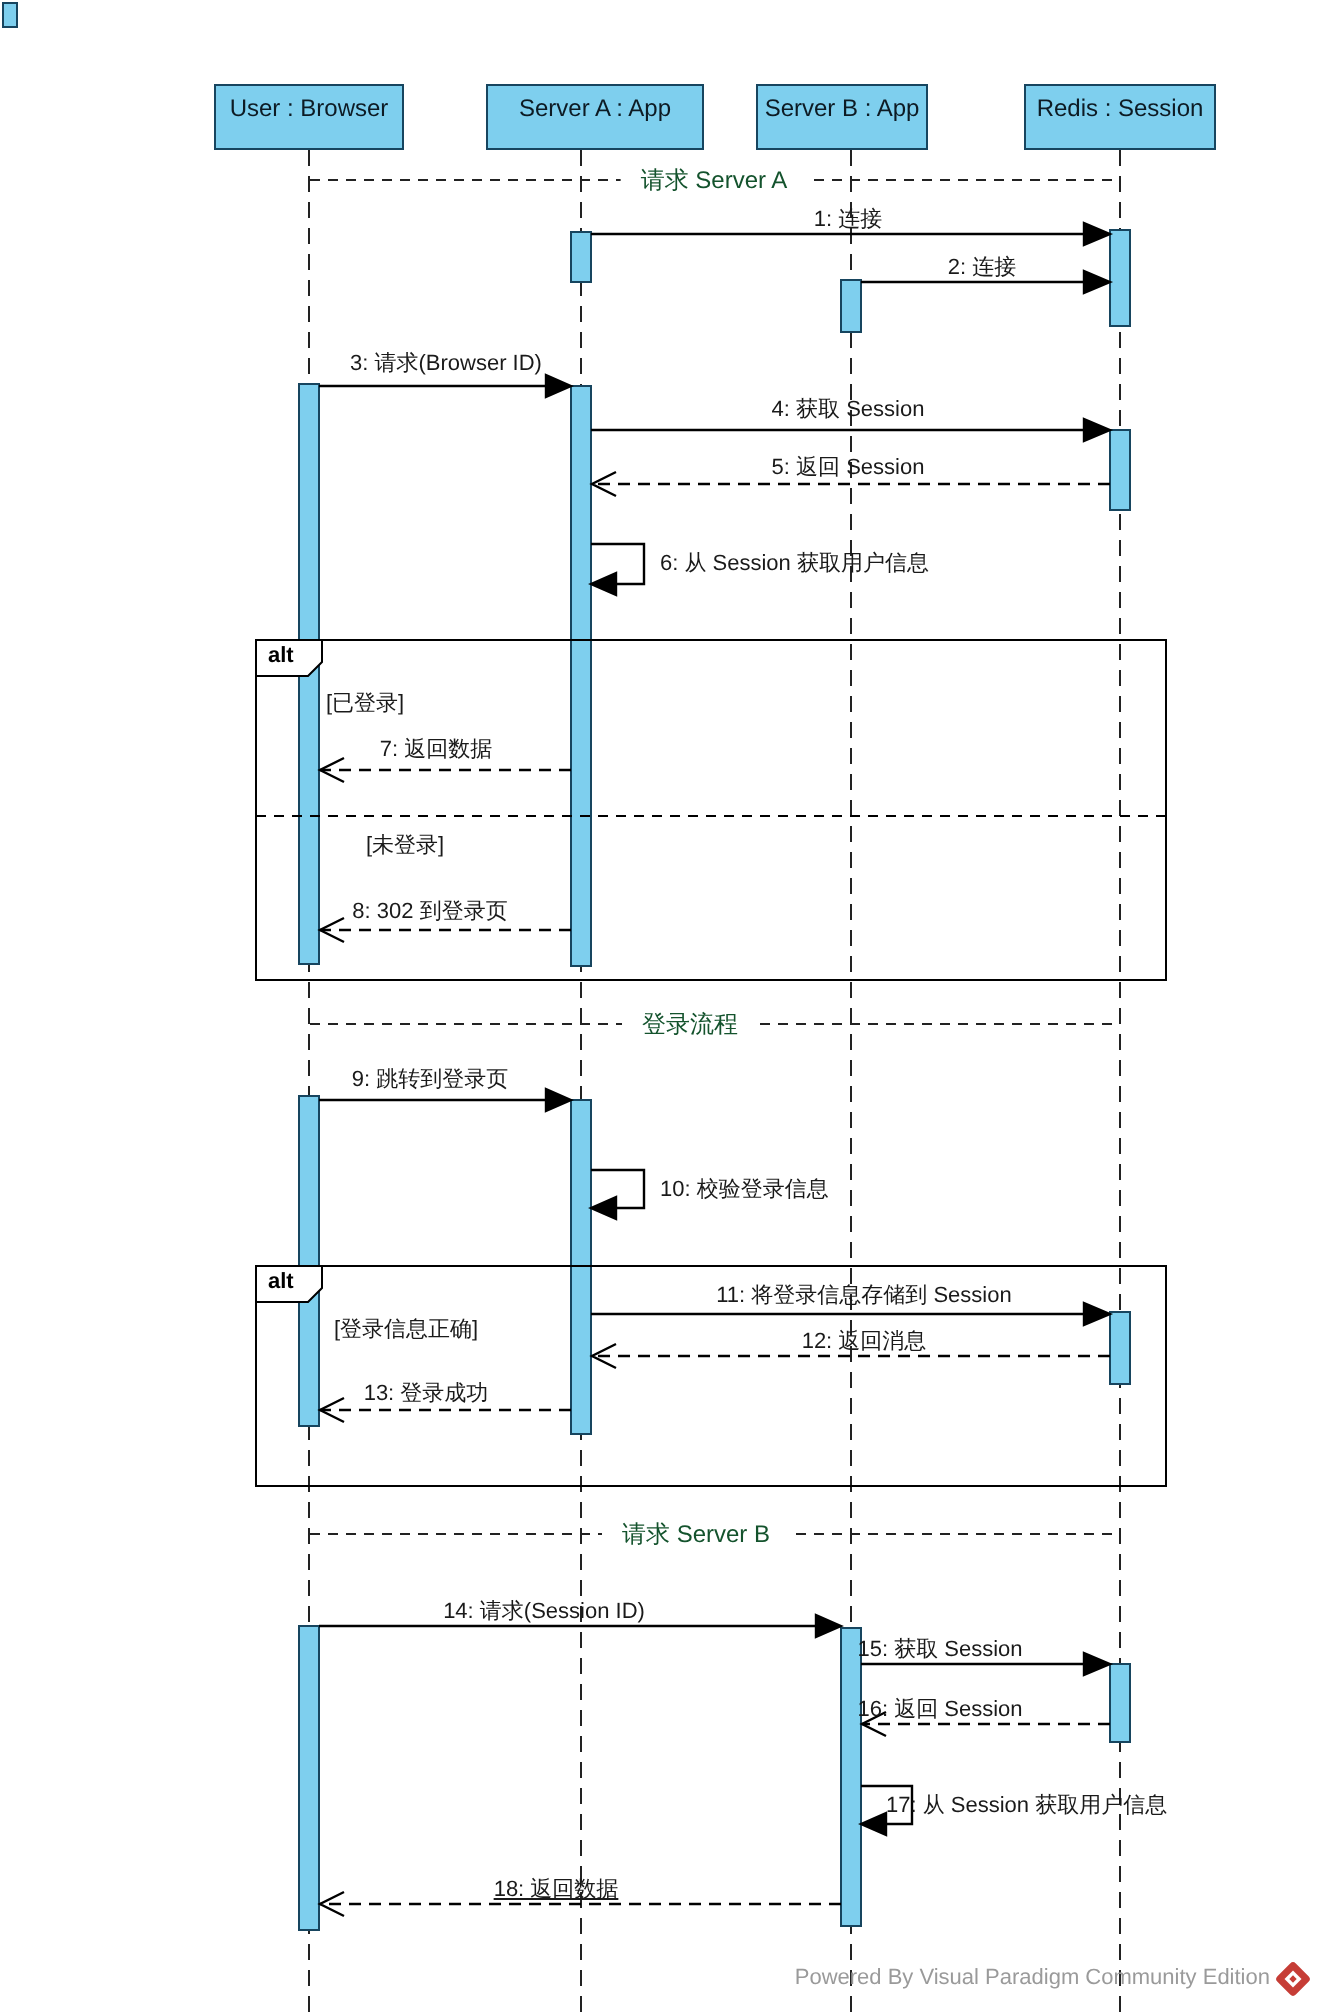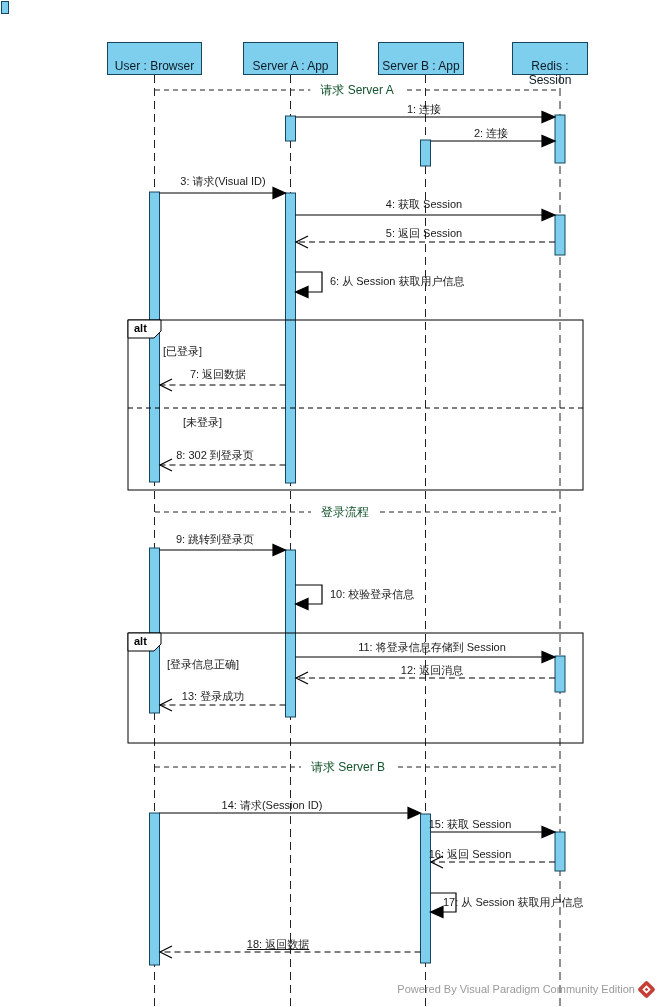--- a/index.html
+++ b/index.html
@@ -4,21 +4,21 @@
 <style>
   html,body{margin:0;padding:0;background:#ffffff;}
   #canvas{
     position:relative;width:659px;height:1007px;background:#fff;overflow:hidden;
     font-family:"Liberation Sans", sans-serif;color:#111;
   }
   #overlay{position:absolute;left:0;top:0;}
   .head-box{
     position:absolute;top:42px;height:33px;box-sizing:border-box;
     background:#7ECFEE;border:1px solid #17455F;
-    font-size:12px;text-align:center;padding-top:16px;color:#0d1b24;
+    font-size:12px;text-align:center;padding-top:4px;color:#0d1b24;
   }
   .msg-label{
     position:absolute;font-size:11px;white-space:nowrap;color:#1a1a1a;
     transform:translateX(-50%);
   }
   .msg-label.left-anchor{transform:none;}
   .divider-label{
     position:absolute;font-size:12px;white-space:nowrap;color:#14532d;
     transform:translateX(-50%);background:#fff;padding:0 10px;line-height:14px;
   }
@@ -171,37 +171,37 @@
     </g>
 
     <g>
       <rect x="640" y="983" width="13" height="13" rx="2" transform="rotate(45 646.5 989.5)" fill="#C63D36"></rect>
       <rect x="643.5" y="986.5" width="6" height="6" transform="rotate(45 646.5 989.5)" fill="#ffffff"></rect>
       <rect x="645.2" y="988.2" width="2.6" height="2.6" transform="rotate(45 646.5 989.5)" fill="#C63D36"></rect>
     </g>
   </svg>
 
   <div class="head-box" style="left:107px;width:95px;">User : Browser</div>
-  <div class="head-box" style="left:243px;width:95px;">Server A : App</div>
+  <div class="head-box" style="left:243px;width:109px;">Server A : App</div>
   <div class="head-box" style="left:378px;width:86px;">Server B : App</div>
-  <div class="head-box" style="left:512px;width:76px;">Redis : Session</div>
+  <div class="head-box" style="left:512px;width:96px;">Redis : Session</div>
 
   <div class="divider-label" style="left:357px;top:83px;">请求 Server A</div>
   <div class="divider-label" style="left:345px;top:505px;">登录流程</div>
   <div class="divider-label" style="left:348px;top:760px;">请求 Server B</div>
 
   <div class="alt-label" style="left:134px;top:322px;">alt</div>
   <div class="guard-label" style="left:163px;top:344px;">[已登录]</div>
   <div class="guard-label" style="left:163px;top:415px;margin-left:20px;">[未登录]</div>
   <div class="alt-label" style="left:134px;top:635px;">alt</div>
   <div class="guard-label" style="left:167px;top:657px;">[登录信息正确]</div>
 
   <div class="msg-label" style="left:424px;top:102px;">1: 连接</div>
   <div class="msg-label" style="left:491px;top:126px;">2: 连接</div>
-  <div class="msg-label" style="left:223px;top:174px;">3: 请求(Visual ID)</div>
+  <div class="msg-label" style="left:223px;top:174px;">3: 请求(Browser ID)</div>
   <div class="msg-label" style="left:424px;top:197px;">4: 获取 Session</div>
   <div class="msg-label" style="left:424px;top:226px;">5: 返回 Session</div>
   <div class="msg-label left-anchor" style="left:330px;top:274px;">6: 从 Session 获取用户信息</div>
   <div class="msg-label" style="left:218px;top:367px;">7: 返回数据</div>
   <div class="msg-label" style="left:215px;top:448px;">8: 302 到登录页</div>
   <div class="msg-label" style="left:215px;top:532px;">9: 跳转到登录页</div>
   <div class="msg-label left-anchor" style="left:330px;top:587px;">10: 校验登录信息</div>
   <div class="msg-label" style="left:432px;top:640px;">11: 将登录信息存储到 Session</div>
   <div class="msg-label" style="left:432px;top:663px;">12: 返回消息</div>
   <div class="msg-label" style="left:213px;top:689px;">13: 登录成功</div>

